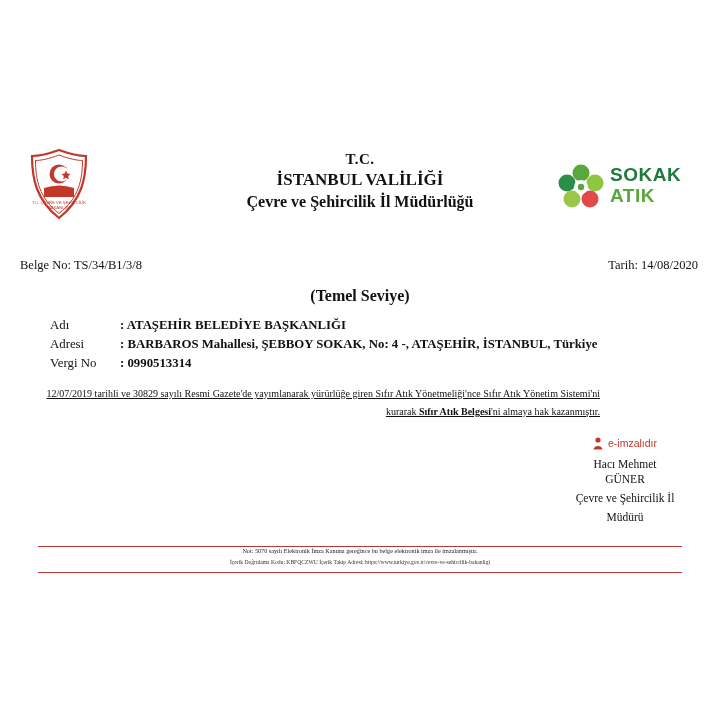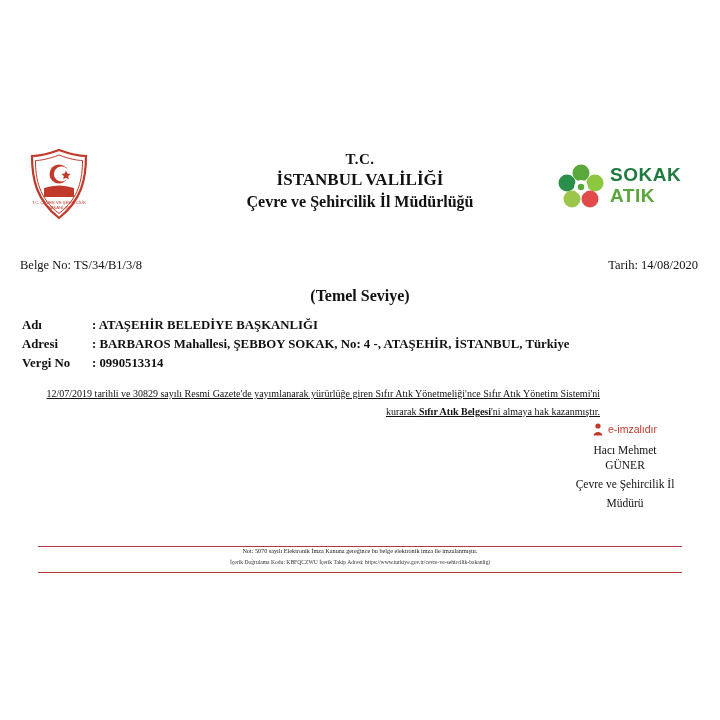--- a/index.html
+++ b/index.html
@@ -139,22 +139,23 @@
     width: 680px;
   }
   .field-row {
     display: flex;
     align-items: baseline;
     margin-bottom: 4px;
     font-size: 12.8px;
   }
   .field-label {
     width: 70px;
-    font-weight: bold;
+    font-weight: normal;
     flex: 0 0 70px;
+    margin-left: 28px;
   }
   .field-value {
     font-weight: bold;
     white-space: nowrap;
   }
 
   
   .para {
     position: absolute;
     left: 20px;
@@ -172,21 +173,21 @@
     position: absolute;
     left: 20px;
     top: 476px;
     font-size: 12.5px;
   }
 
   
   .sig {
     position: absolute;
     left: 545px;
-    top: 422px;
+    top: 436px;
     width: 160px;
     text-align: center;
     font-size: 11.5px;
     line-height: 15px;
   }
   .esign {
     display: flex;
     align-items: center;
     justify-content: center;
     gap: 5px;

